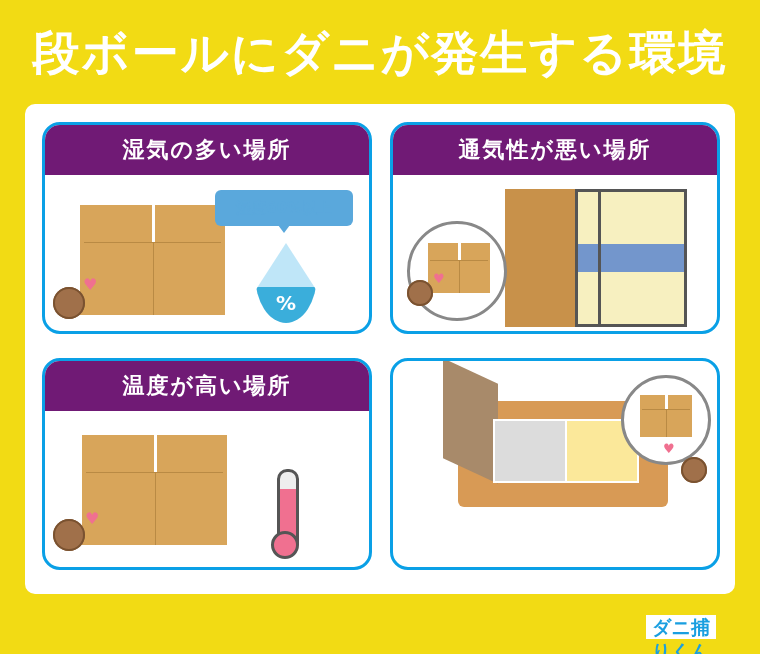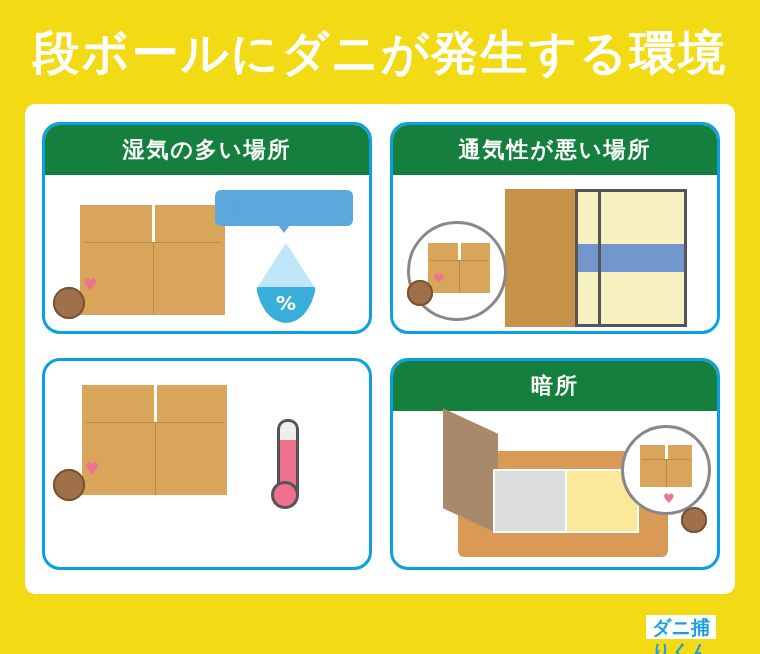--- a/index.html
+++ b/index.html
@@ -1,20 +1,20 @@
 <!DOCTYPE html>
 <html><head>
 <meta charset="utf-8">
 <style>
   html,body{margin:0;padding:0;}
   body{width:760px;height:654px;background:#f2db14;position:relative;overflow:hidden;font-family:"DejaVu Sans",sans-serif;}
   .title{position:absolute;left:0;top:22px;width:760px;text-align:center;color:#fff;font-size:47px;font-weight:bold;letter-spacing:2px;}
   .panel{position:absolute;left:25px;top:104px;width:710px;height:490px;background:#fff;border-radius:10px;}
   .card{position:absolute;width:330px;height:212px;border:3px solid #0aa0e6;border-radius:18px;background:#fff;overflow:hidden;box-sizing:border-box;}
-  .card .hdr{height:50px;background:#15803d;color:#fff;font-size:22px;font-weight:bold;text-align:center;line-height:50px;letter-spacing:2px;}
+  .card .hdr{height:50px;background:#701a75;color:#fff;font-size:22px;font-weight:bold;text-align:center;line-height:50px;letter-spacing:2px;}
   .card .body{position:relative;height:156px;}
   .box{position:absolute;background:#d8a55a;}
   .box .v{position:absolute;left:50%;top:0;bottom:0;width:1px;background:#b98a44;}
   .box .h{position:absolute;left:3%;right:3%;top:34%;height:1px;background:#b98a44;}
   .box .gap{position:absolute;left:calc(50% - 1px);top:0;width:3px;height:34%;background:#fff;}
   .bubble{position:absolute;color:#fff;font-size:15px;font-weight:bold;border-radius:6px;text-align:center;}
   .bubble:after{content:"";position:absolute;left:50%;bottom:-7px;margin-left:-6px;border-left:6px solid transparent;border-right:6px solid transparent;border-top:8px solid currentColor;}
   .mite{position:absolute;width:32px;height:32px;border-radius:50%;background:#a0704a;box-shadow:0 0 0 2px #7a5230 inset;}
   .heart{position:absolute;color:#f07090;font-size:16px;}
   .logo{position:absolute;left:646px;top:615px;width:70px;height:24px;background:#fff;color:#1a9fe0;font-size:19px;font-weight:bold;text-align:center;line-height:24px;}
@@ -54,35 +54,35 @@
           <div class="v"></div>
           <div class="h"></div>
           <div class="gap"></div>
         </div>
       <div class="mite" style="left:14px;top:105px;width:26px;height:26px;"></div>
       <div class="heart" style="left:40px;top:96px;font-size:13px;">♥</div>
     </div>
   </div>
 
   <div class="card" style="left:17px;top:254px;">
+    <div class="hdr">温度が高い場所</div>
     <div class="body">
       <div class="box" style="left:37px;top:24px;width:145px;height:110px;">
           <div class="v"></div>
           <div class="h"></div>
           <div class="gap"></div>
         </div>
       <div class="mite" style="left:8px;top:108px;"></div>
       <div class="heart" style="left:40px;top:98px;">♥</div>
       <div style="position:absolute;left:232px;top:58px;width:16px;height:70px;border:3px solid #555;border-radius:10px 10px 0 0;background:linear-gradient(#eee 25%,#f07090 25%);"></div>
       <div style="position:absolute;left:226px;top:120px;width:28px;height:28px;border-radius:50%;border:3px solid #555;background:#f07090;box-sizing:border-box;"></div>
     </div>
   </div>
 
   <div class="card" style="left:365px;top:254px;">
-    <div class="hdr">暗所</div>
     <div class="body">
       <div style="position:absolute;left:65px;top:40px;width:210px;height:106px;background:#d89a55;border-radius:6px;"></div>
       <div style="position:absolute;left:50px;top:10px;width:55px;height:100px;background:#a88a6a;transform:skewY(25deg);"></div>
       <div style="position:absolute;left:100px;top:58px;width:70px;height:60px;background:#dcdcdc;border:2px solid #fff;"></div>
       <div style="position:absolute;left:172px;top:58px;width:70px;height:60px;background:#fbe89a;border:2px solid #fff;"></div>
       <div style="position:absolute;left:228px;top:14px;width:90px;height:90px;border-radius:50%;border:3px solid #888;background:#fff;box-sizing:border-box;"></div>
       <div class="box" style="left:247px;top:34px;width:52px;height:42px;">
           <div class="v"></div>
           <div class="h"></div>
           <div class="gap"></div>

